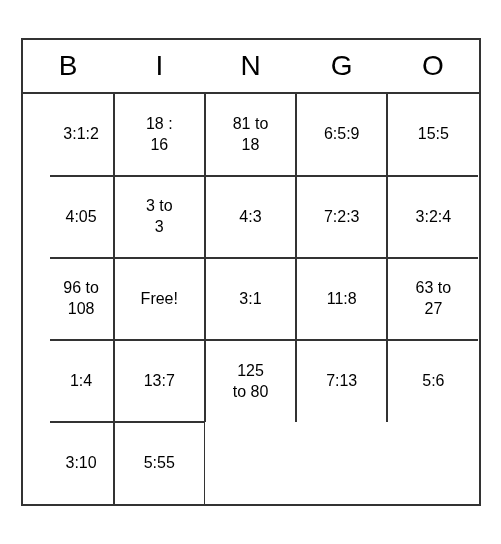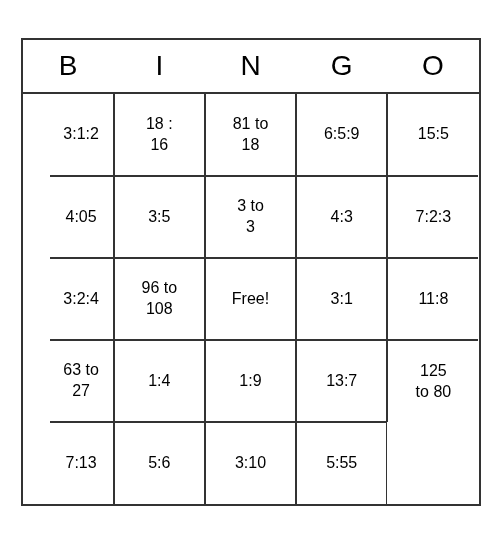--- a/index.html
+++ b/index.html
@@ -69,32 +69,30 @@
     <div class="header-cell">G</div>
     <div class="header-cell">O</div>
   </div>
   <div class="bingo-grid" id="grid">
   <div class="cell">3:1:2</div>
       <div class="cell">18 :<br>16</div>
       <div class="cell">81 to<br>18</div>
       <div class="cell">6:5:9</div>
       <div class="cell">15:5</div>
       <div class="cell">4:05</div>
-      <div class="cell">3:5</div>
       <div class="cell">3 to<br>3</div>
       <div class="cell">4:3</div>
       <div class="cell">7:2:3</div>
       <div class="cell">3:2:4</div>
       <div class="cell">96 to<br>108</div>
       <div class="cell">Free!</div>
       <div class="cell">3:1</div>
       <div class="cell">11:8</div>
       <div class="cell">63 to<br>27</div>
       <div class="cell">1:4</div>
-      <div class="cell">1:9</div>
       <div class="cell">13:7</div>
       <div class="cell">125<br>to 80</div>
       <div class="cell">7:13</div>
       <div class="cell">5:6</div>
       <div class="cell">3:10</div>
       <div class="cell">5:55</div>
     </div>
 </div>
 
 </body></html>

